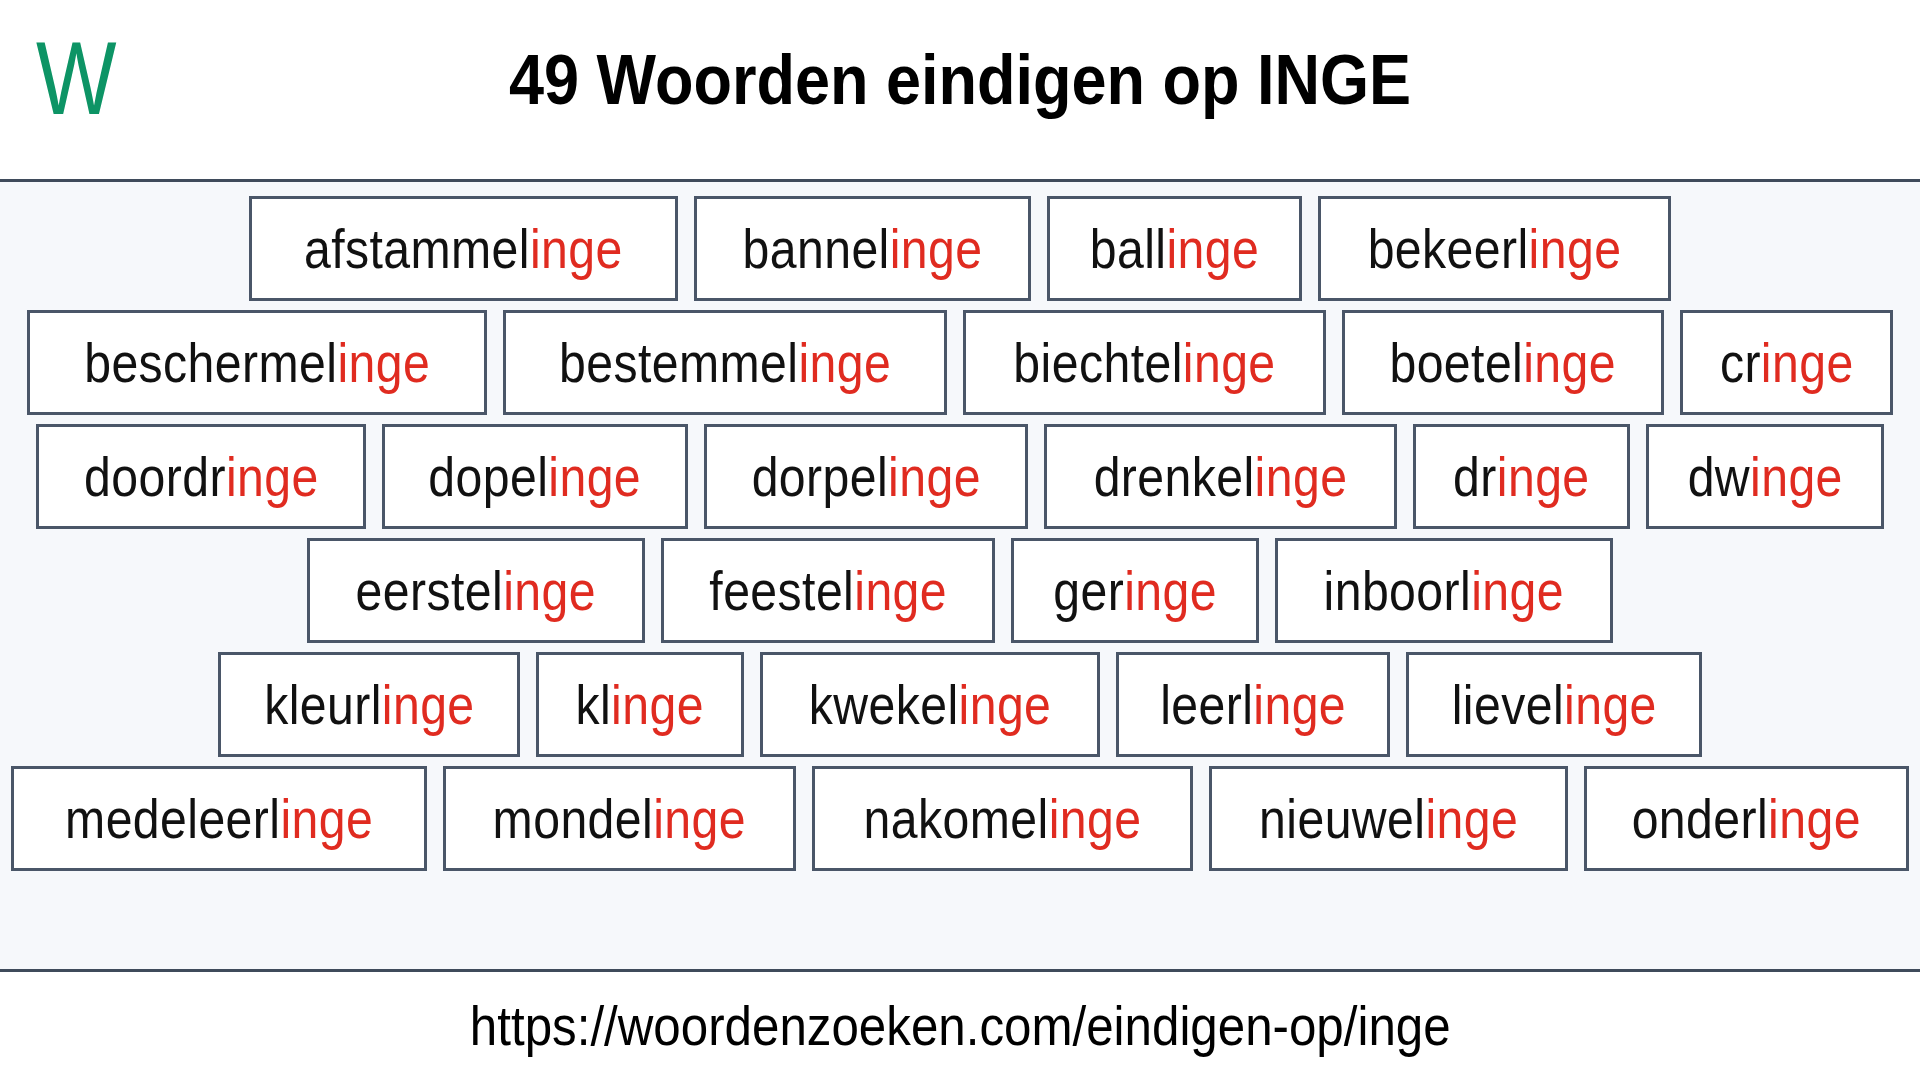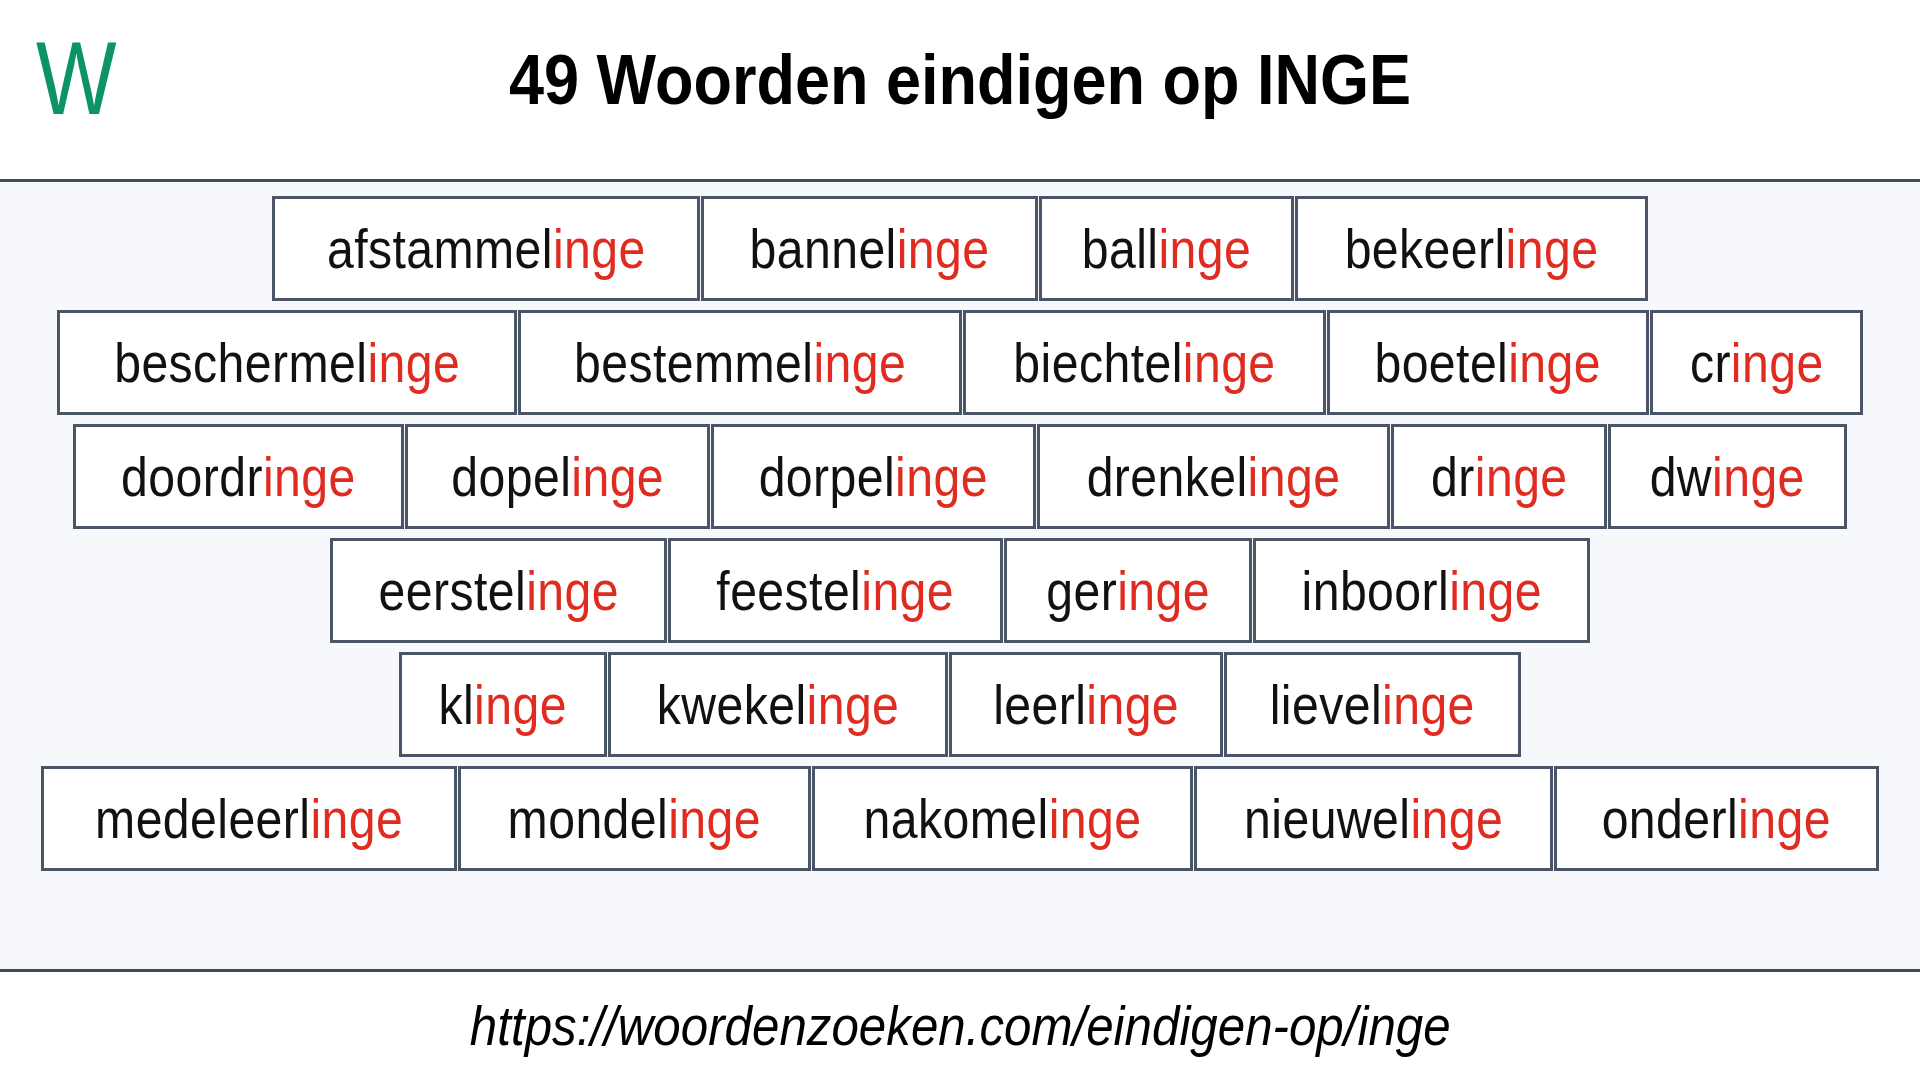--- a/index.html
+++ b/index.html
@@ -71,21 +71,21 @@
     flex-direction: column;
     justify-content: flex-start;
     align-items: center;
     gap: 9px;
   }
   .word-row {
     display: flex;
     flex-direction: row;
     justify-content: center;
     align-items: center;
-    gap: 1px;
+    gap: 16px;
     width: 100%;
     box-sizing: border-box;
     padding: 0 18px;
   }
   .word-box {
     background: #ffffff;
     border: 3px solid #4a5668;
     height: 105px;
     display: flex;
     align-items: center;
@@ -108,21 +108,20 @@
   }
 
   
   .footer {
     height: 108px;
     flex: 0 0 108px;
     background: #ffffff;
     display: flex;
     align-items: center;
     justify-content: center;
-    font-style: italic;
   }
   .footer-url {
     font-family: "Liberation Sans Narrow", "Liberation Sans", sans-serif;
     font-size: 56px;
     line-height: 62px;
     color: #000000;
     transform: scaleX(0.88);
     white-space: nowrap;
   }
 </style>
@@ -197,20 +196,23 @@
         </div>
         <div class="word-box">
           <span class="word-text"><span class="prefix">ger</span><span class="suffix">inge</span></span>
         </div>
         <div class="word-box">
           <span class="word-text"><span class="prefix">inboorl</span><span class="suffix">inge</span></span>
         </div>
       </div>
       <div class="word-row">
         <div class="word-box">
+          <span class="word-text"><span class="prefix">kleurl</span><span class="suffix">inge</span></span>
+        </div>
+        <div class="word-box">
           <span class="word-text"><span class="prefix">kl</span><span class="suffix">inge</span></span>
         </div>
         <div class="word-box">
           <span class="word-text"><span class="prefix">kwekel</span><span class="suffix">inge</span></span>
         </div>
         <div class="word-box">
           <span class="word-text"><span class="prefix">leerl</span><span class="suffix">inge</span></span>
         </div>
         <div class="word-box">
           <span class="word-text"><span class="prefix">lievel</span><span class="suffix">inge</span></span>

